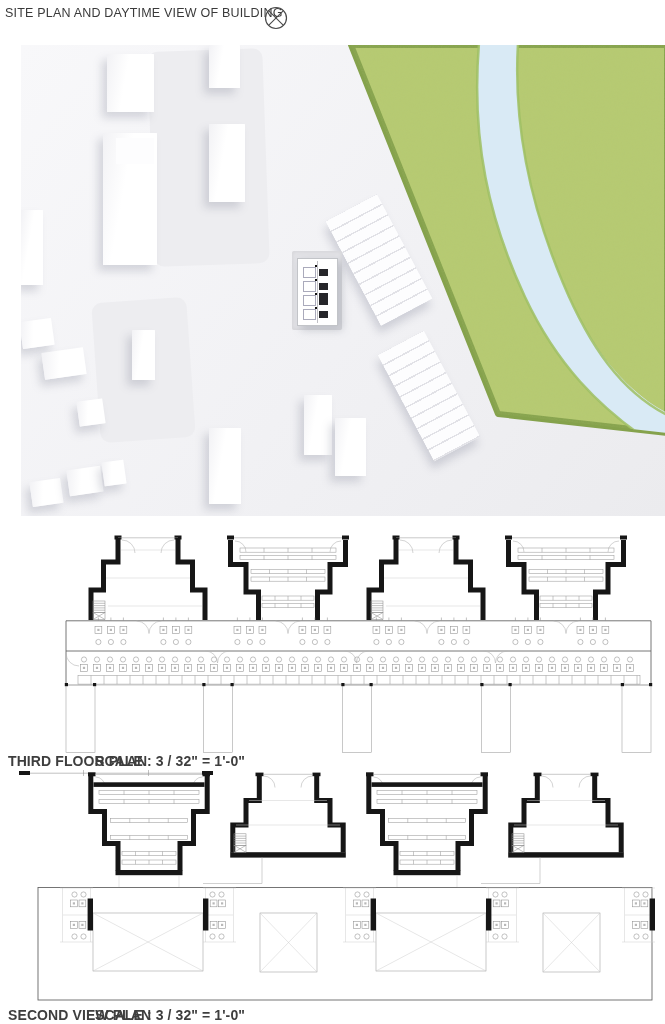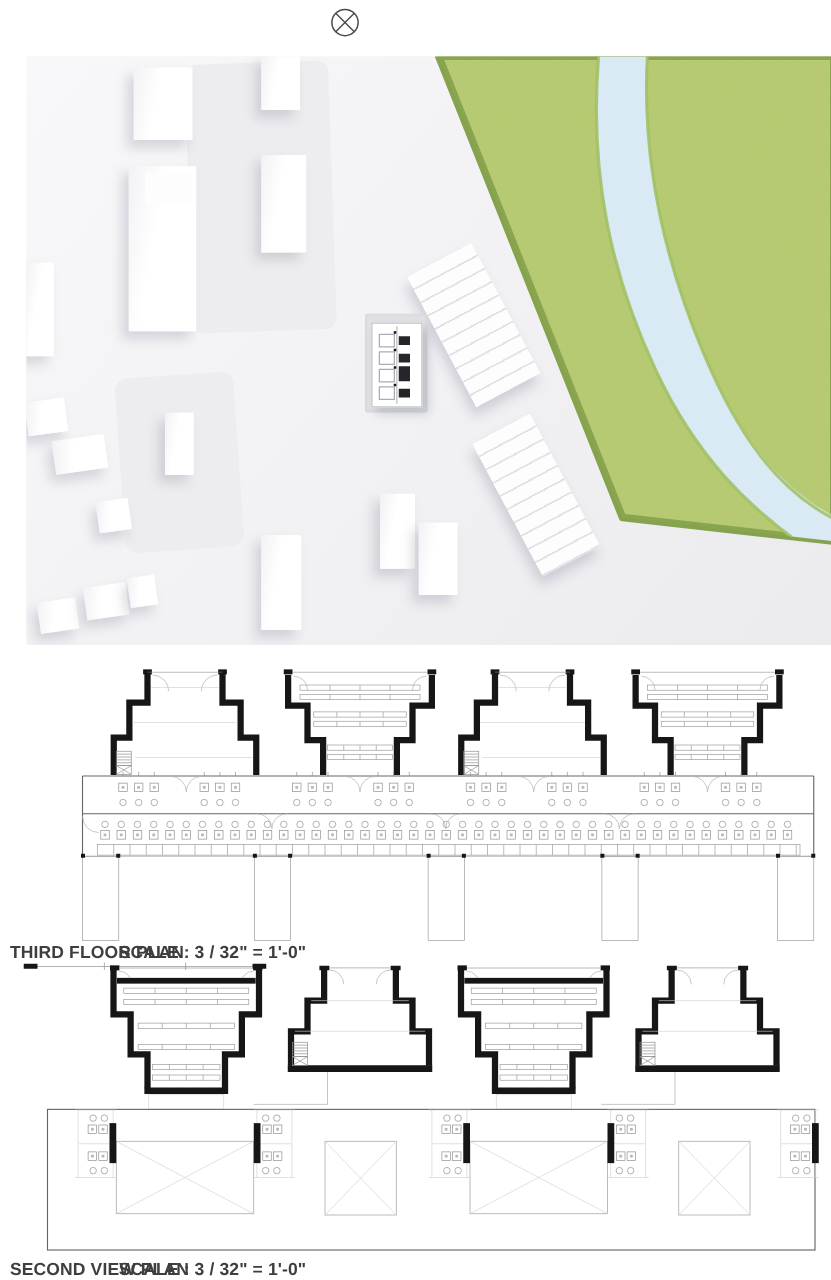--- a/index.html
+++ b/index.html
@@ -38,20 +38,21 @@
   #lbl3{top:753px;}
   #lbl2{top:1007px;}
   .lbl-name{position:absolute;left:8px;top:0;}
   .lbl-scale{position:absolute;left:95px;top:0;}
 </style>
 </head>
 <body>
 
 <div class="page">
 
+  <div id="title">SITE PLAN AND DAYTIME VIEW OF BUILDING</div>
 
   <svg id="compass" width="28" height="28" viewBox="0 0 28 28">
     <circle cx="14" cy="15" r="10.5" fill="none" stroke="#4a4a4a" stroke-width="1.2"></circle>
     <line x1="6.6" y1="7.6" x2="21.4" y2="22.4" stroke="#4a4a4a" stroke-width="1.1"></line>
     <line x1="21.4" y1="7.6" x2="6.6" y2="22.4" stroke="#4a4a4a" stroke-width="1.1"></line>
   </svg>
 
   <div id="render">
     <div class="plate" style="left:130px;top:5px;width:115px;height:215px;transform:rotate(-2deg);"></div>
     <div class="plate" style="left:75px;top:255px;width:95px;height:140px;transform:rotate(-4deg);"></div>

